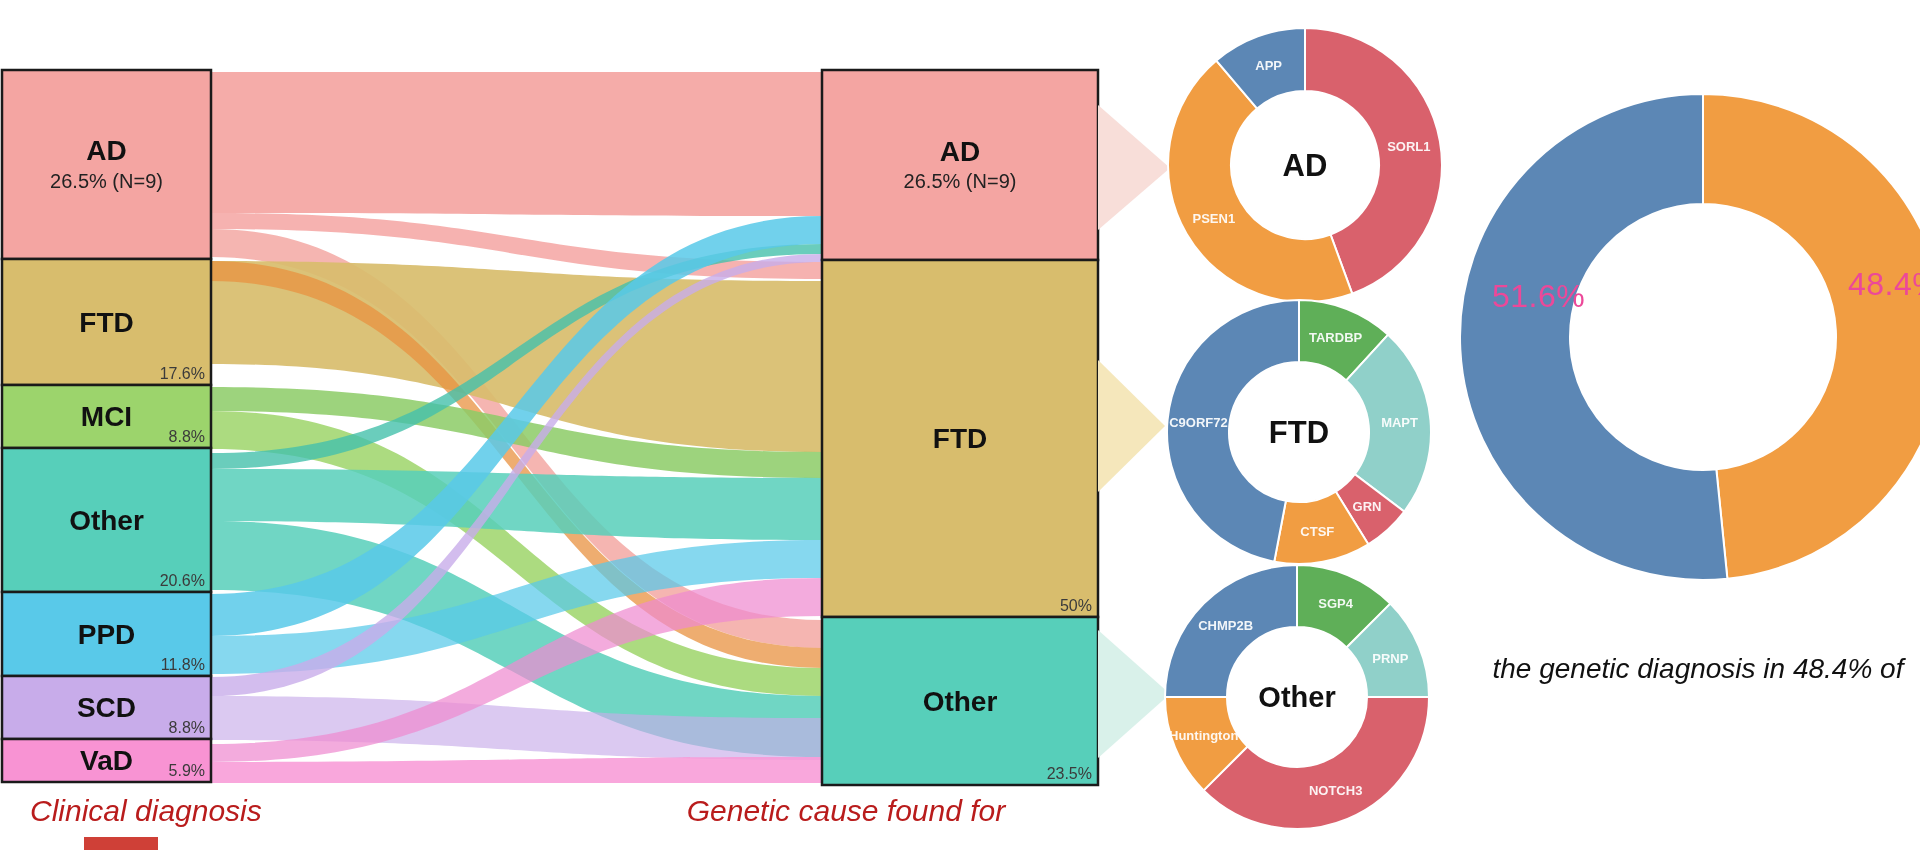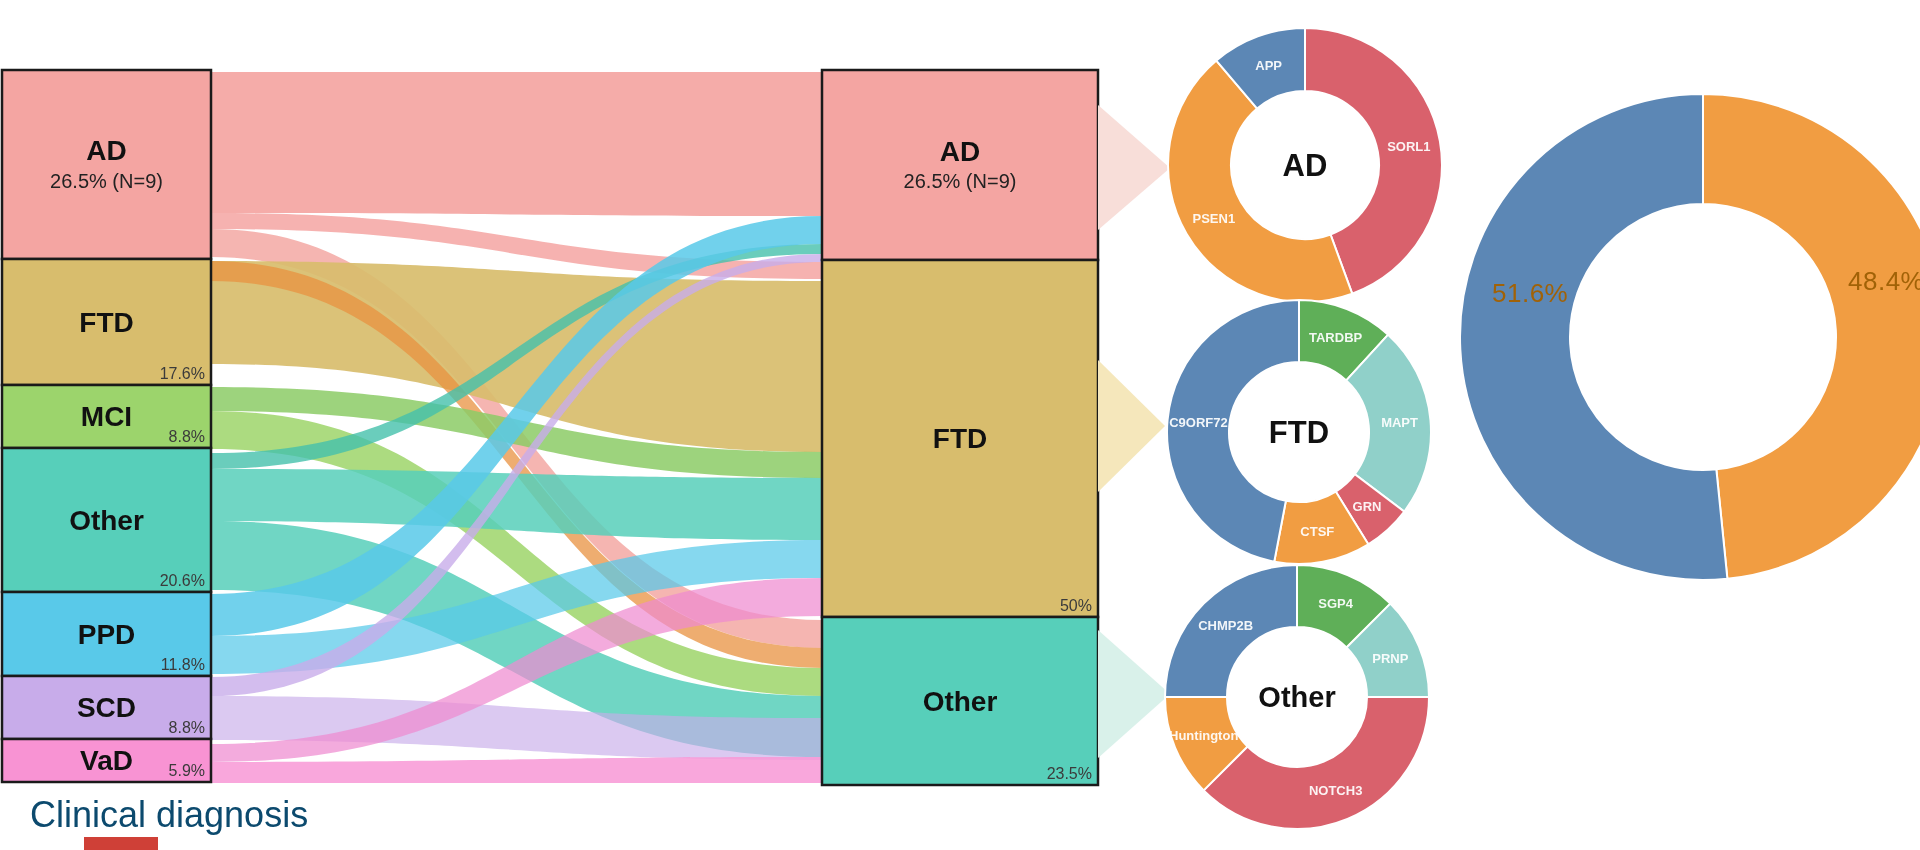--- a/index.html
+++ b/index.html
@@ -1,24 +1,24 @@
 <!DOCTYPE html>
 <html><head>
 <meta charset="utf-8">
 <style>
   html,body{margin:0;padding:0;background:#fff;}
   .fig{position:relative;width:1920px;height:850px;background:#ffffff;overflow:hidden;
        font-family:"Liberation Sans",sans-serif;}
   #chart-svg{position:absolute;left:0;top:0;}
-  .axis-label{position:absolute;font-size:36px;color:#0c4a6e;white-space:nowrap;}
+  .axis-label{position:absolute;font-style:italic;font-size:30px;color:#b91c1c;white-space:nowrap;}
   .axis-left{left:30px;top:794px;}
   .axis-right{left:636px;top:794px;width:420px;text-align:center;}
   .caption{position:absolute;left:1448px;top:610px;width:500px;text-align:center;
            font-style:italic;font-size:28px;line-height:1.4;color:#111;}
-  .match-label{position:absolute;color:#a16207;font-size:26px;letter-spacing:.5px;}
+  .match-label{position:absolute;color:#ec4899;font-size:32px;letter-spacing:.5px;}
   .match-label-left{left:1492px;top:278px;}
   .match-label-right{left:1848px;top:266px;}
   .partial-bar{position:absolute;left:84px;top:837px;width:74px;height:13px;background:#cf4037;}
 </style>
 </head>
 <body>
 
 <div class="fig">
 
   <svg id="chart-svg" width="1920" height="850" viewBox="0 0 1920 850">
@@ -115,24 +115,25 @@
       <text x="1203.68816721636" y="735.651026668874" font-size="13" font-family="&quot;Liberation Sans&quot;,sans-serif" text-anchor="middle" dominant-baseline="central" fill="rgba(255,255,255,0.92)" font-weight="600">Huntington</text>
       <path d="M 1165 697 A 132 132 0 0 1 1297 565 L 1297 627 A 70 70 0 0 0 1227 697 Z" fill="#5C87B5" stroke="#fff" stroke-width="2"></path>
       <text x="1225.5822151001587" y="625.5822151001587" font-size="13" font-family="&quot;Liberation Sans&quot;,sans-serif" text-anchor="middle" dominant-baseline="central" fill="rgba(255,255,255,0.92)" font-weight="600">CHMP2B</text>
       <text x="1297" y="697" font-size="29" font-family="&quot;Liberation Sans&quot;,sans-serif" text-anchor="middle" dominant-baseline="central" fill="#111" font-weight="bold">Other</text>
       <path d="M 1703 94 A 243 243 0 0 1 1727.3878967088453 578.7730971264559 L 1716.3481080752115 469.32848525851296 A 133 133 0 0 0 1703 204 Z" fill="#F19D42" stroke="#fff" stroke-width="2"></path>
       <path d="M 1727.3878967088453 578.7730971264559 A 243 243 0 1 1 1703 94 L 1703 204 A 133 133 0 1 0 1716.3481080752115 469.32848525851296 Z" fill="#5C87B5" stroke="#fff" stroke-width="2"></path>
     </svg>
 
   <div class="axis-label axis-left">Clinical diagnosis</div>
 
+  <div class="axis-label axis-right">Genetic cause found for</div>
 
   <span class="match-label match-label-left">51.6%</span>
 
   <span class="match-label match-label-right">48.4%</span>
 
   <div class="caption">
     <br>
-    <br>
+    <span>the genetic diagnosis in 48.4% of</span><br>
   </div>
 
   <div class="partial-bar"></div>
 </div>
 
 </body></html>

